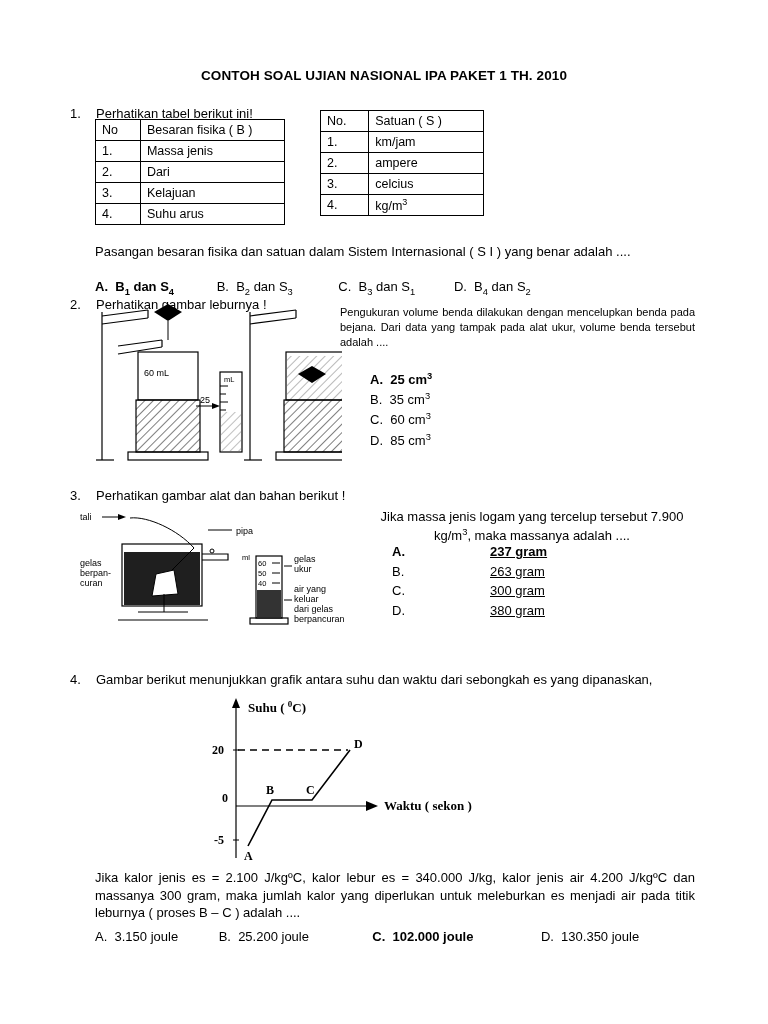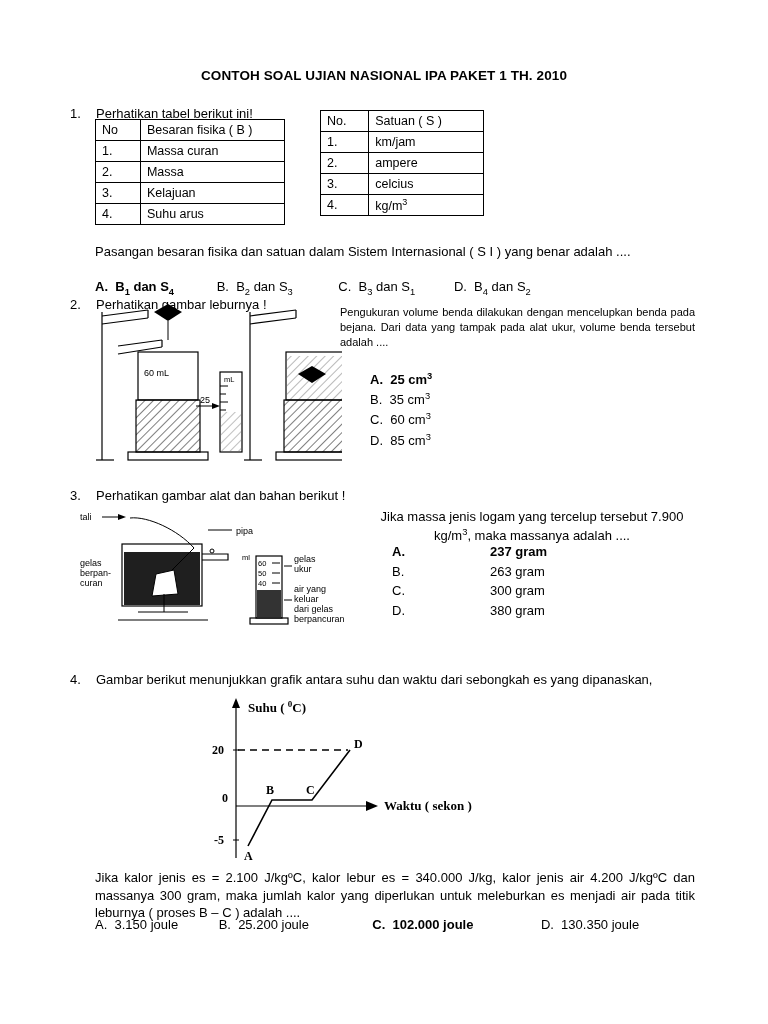--- a/index.html
+++ b/index.html
@@ -107,21 +107,21 @@
     line-height: 1.38;
     text-align: center;
   }
   .q3-opts {
     position: absolute;
     left: 392px;
     top: 542px;
     font-size: 13px;
     line-height: 1.5;
   }
-  .q3-opts .row { display: block; }
+  .q3-opts .row { display: block; text-decoration: underline; }
   .q3-opts .lbl { display: inline-block; width: 98px; }
   .q3-opts .row.bold { font-weight: bold; }
 
   
   .q4-after {
     position: absolute;
     left: 95px;
     top: 869px;
     width: 600px;
     font-size: 13px;
@@ -161,25 +161,25 @@
   </div>
 
   <table class="grid tbl-b">
     <tbody>
         <tr>
       <td class="c1">No</td>
       <td class="c2">Besaran fisika ( B )</td>
     </tr>
     <tr>
       <td class="c1">1.</td>
-      <td class="c2">Massa curan</td>
+      <td class="c2">Massa jenis</td>
     </tr>
     <tr>
       <td class="c1">2.</td>
-      <td class="c2">Massa</td>
+      <td class="c2">Dari</td>
     </tr>
     <tr>
       <td class="c1">3.</td>
       <td class="c2">Kelajuan</td>
     </tr>
     <tr>
       <td class="c1">4.</td>
       <td class="c2">Suhu arus</td>
     </tr>
   </tbody>
@@ -380,19 +380,19 @@
       <text class="chart-txt-sm" x="44" y="162">A</text>
       <text class="chart-txt-sm" x="66" y="96">B</text>
       <text class="chart-txt-sm" x="106" y="96">C</text>
       <text class="chart-txt-sm" x="154" y="50">D</text>
     </svg>
   </div>
 
   <div class="q4-after">Jika kalor jenis es = 2.100 J/kgºC, kalor lebur es = 340.000 J/kg, kalor jenis air 4.200 J/kgºC dan massanya 300 gram, maka jumlah kalor yang diperlukan untuk meleburkan es menjadi air pada titik leburnya ( proses B – C ) adalah ....</div>
 
   <div class="q4-opts">
-    <span class="o" style="width:120px;">A.&nbsp; 3.150 joule</span>
+    <span class="o" style="width:120px;margin-top:12px;">A.&nbsp; 3.150 joule</span>
     <span class="o" style="width:150px;">B.&nbsp; 25.200 joule</span>
     <span class="o bold" style="width:165px;">C.&nbsp; 102.000 joule</span>
     <span class="o">D.&nbsp; 130.350 joule</span>
   </div>
 
 </div>
 
 </body></html>

